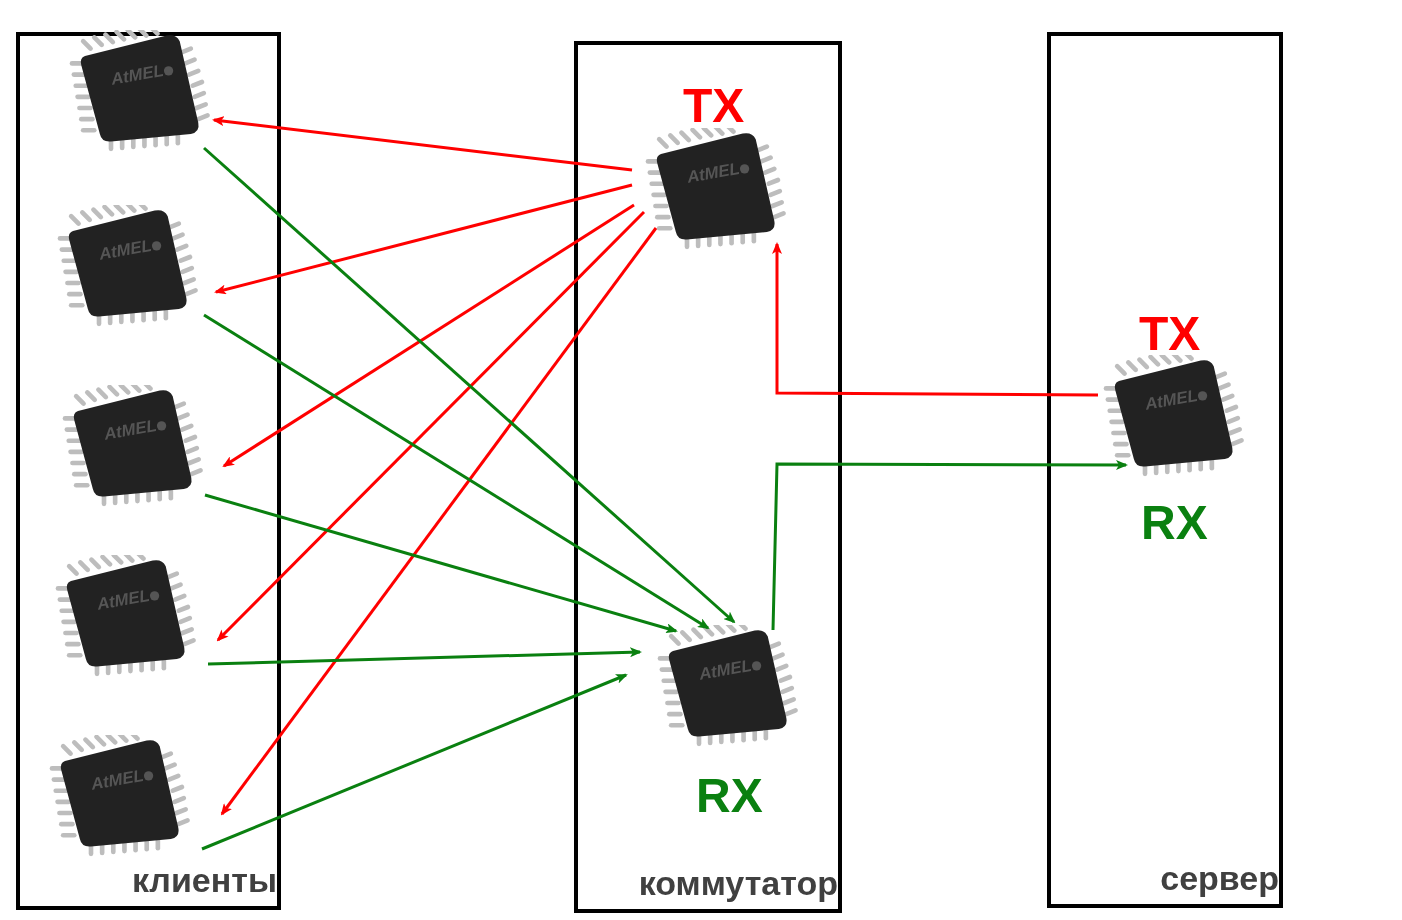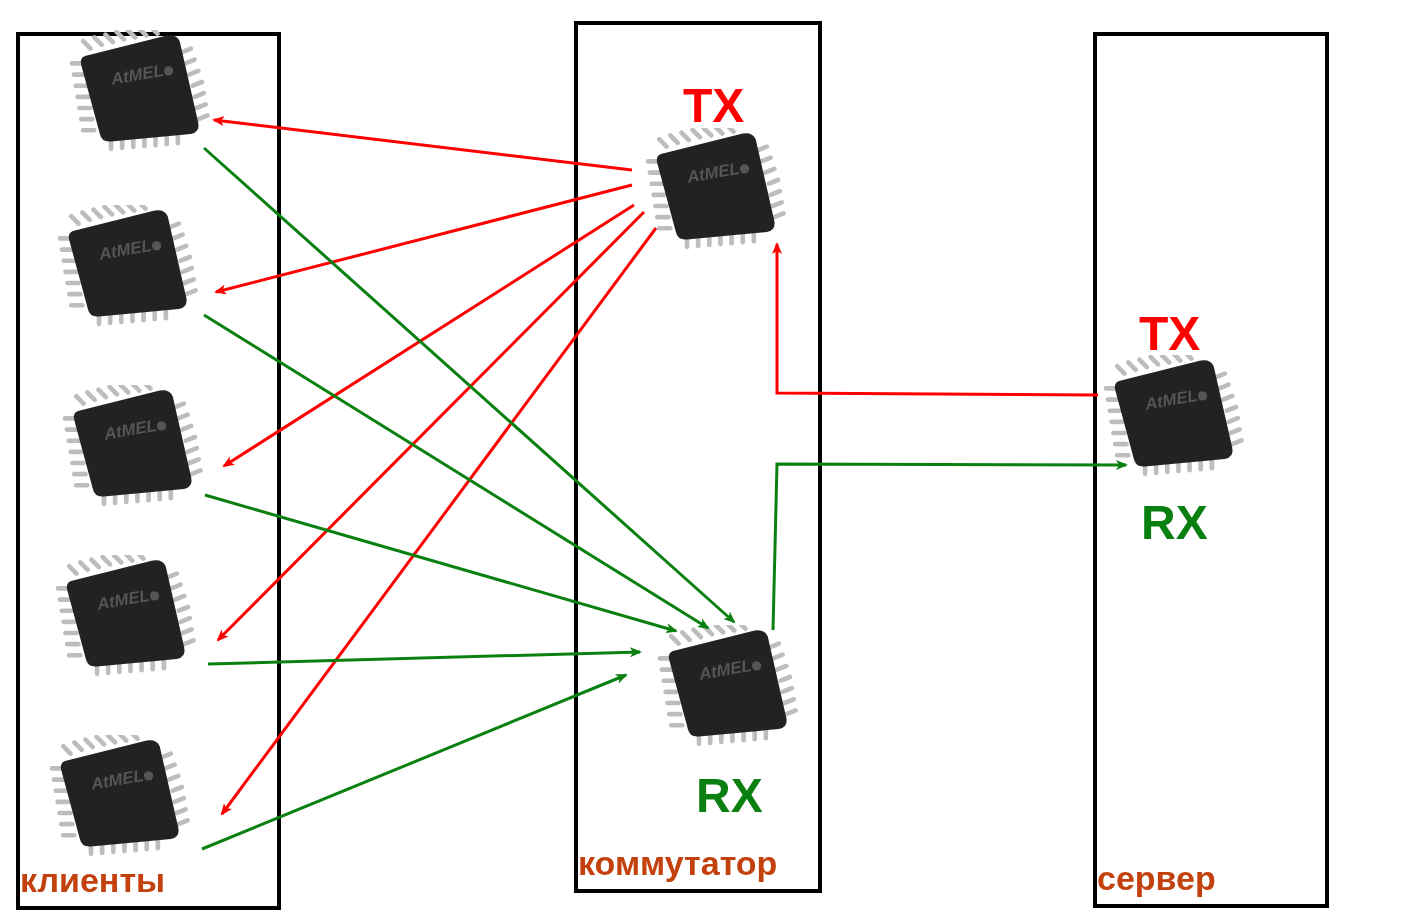--- a/index.html
+++ b/index.html
@@ -1,32 +1,32 @@
 <!DOCTYPE html>
 <html><head>
 <meta charset="utf-8">
 <style>
   html,body{margin:0;padding:0;background:#fff;}
   body{width:1402px;height:920px;position:relative;overflow:hidden;font-family:"Liberation Sans","DejaVu Sans",sans-serif;}
   .box{position:absolute;border:4px solid #000;box-sizing:border-box;}
-  .box-label{position:absolute;left:0;right:0;bottom:6px;text-align:left;font-weight:bold;font-size:34px;color:#c2410c;}
+  .box-label{position:absolute;left:0;right:0;bottom:6px;text-align:right;font-weight:bold;font-size:34px;color:#404040;}
   .chip{position:absolute;width:150px;height:130px;}
   .sig{position:absolute;font-weight:bold;font-size:48px;}
   svg#wires{position:absolute;left:0;top:0;}
 </style>
 </head>
 <body>
 
 <div class="box" style="left:16px;top:32px;width:265px;height:878px;">
   <div class="box-label">клиенты</div>
 </div>
-<div class="box" style="left:574px;top:21px;width:248px;height:872px;">
+<div class="box" style="left:574px;top:41px;width:268px;height:872px;">
   <div class="box-label">коммутатор</div>
 </div>
-<div class="box" style="left:1093px;top:32px;width:236px;height:876px;">
+<div class="box" style="left:1047px;top:32px;width:236px;height:876px;">
   <div class="box-label">сервер</div>
 </div>
 
 <svg width="0" height="0" style="position:absolute">
   <defs>
     <g id="chipGfx">
 
       <g stroke="#bdbdbd" stroke-width="5" stroke-linecap="round">
         <line x1="30" y1="20" x2="22" y2="12"></line>
           <line x1="42" y1="16" x2="34" y2="8"></line>

